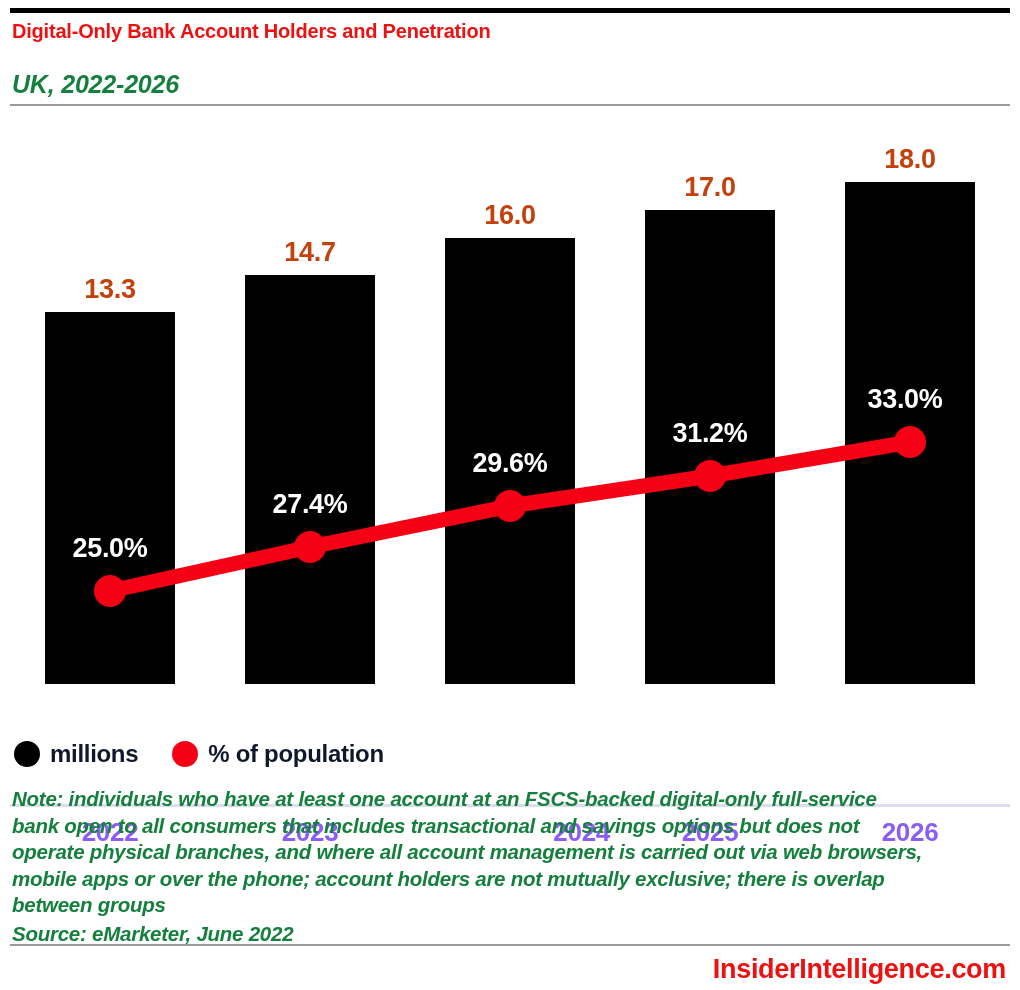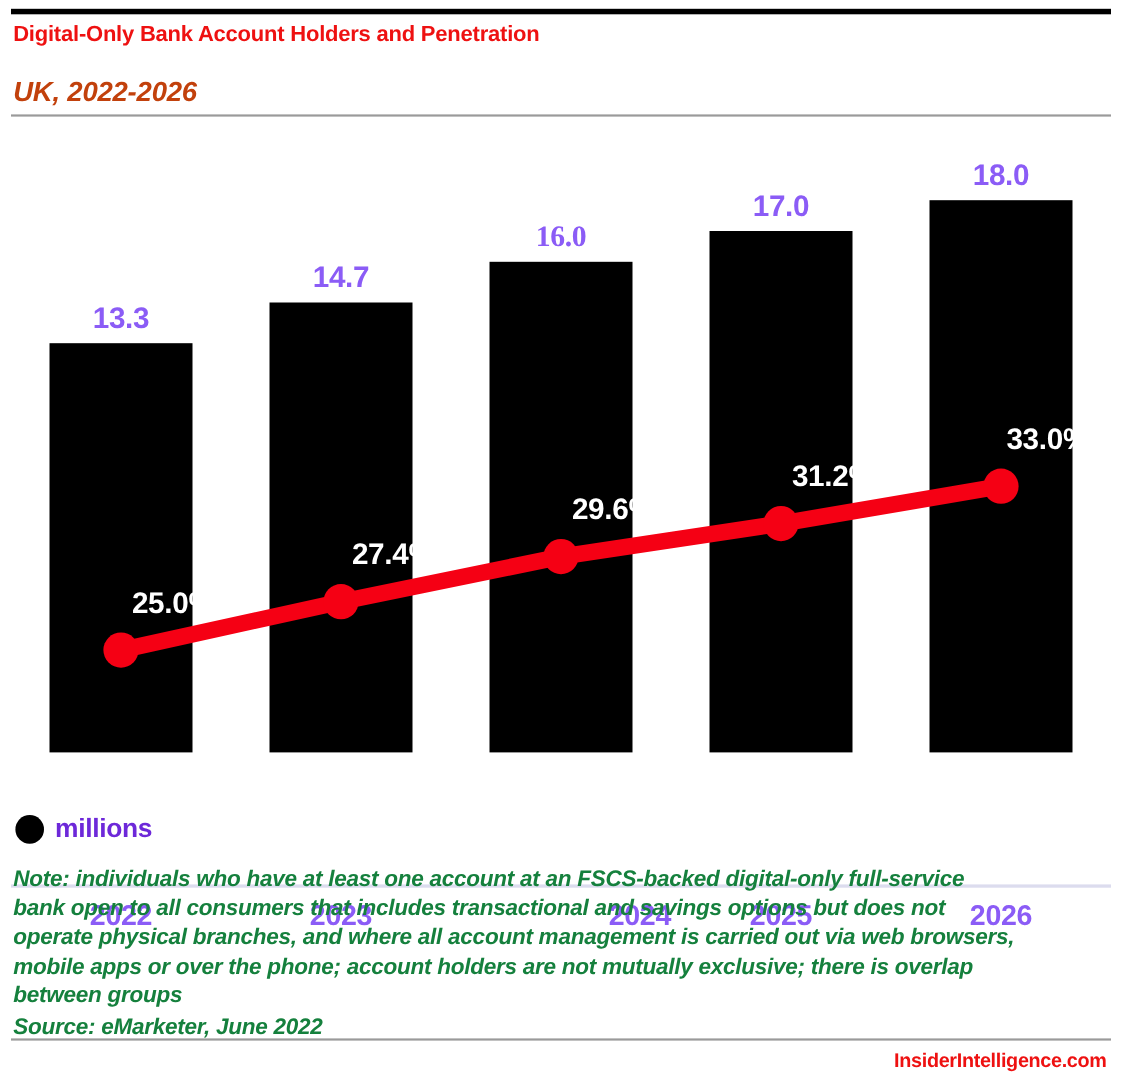--- a/index.html
+++ b/index.html
@@ -39,21 +39,21 @@
     letter-spacing: -0.2px;
     white-space: nowrap;
   }
   .chart-subtitle {
     position: absolute;
     left: 12px; top: 70px;
     width: 990px;
     font-size: 25px;
     font-style: italic;
     font-weight: bold;
-    color: #c2410c;
+    color: #15803d;
     letter-spacing: -0.2px;
     white-space: nowrap;
   }
   .header-rule {
     position: absolute;
     left: 10px; top: 104px;
     width: 1000px; height: 2px;
     background: #9a9a9a;
   }
 
@@ -68,42 +68,42 @@
     position: absolute;
     width: 130px;
     background: #000000;
   }
   .bar-label {
     position: absolute;
     width: 130px;
     text-align: center;
     font-size: 27px;
     font-weight: bold;
-    color: #8b5cf6;
+    color: #c2410c;
     letter-spacing: -0.3px;
   }
 
   .axis-line {
     position: absolute;
     left: 10px; top: 684px;
     width: 1000px; height: 3px;
     background: #dcdcee;
   }
 
   
   .series-svg {
     position: absolute;
     left: 0; top: 0;
     width: 1020px; height: 700px;
     pointer-events: none;
   }
   .pct-label {
     position: absolute;
     width: 170px;
-    text-align: right;
+    text-align: center;
     font-size: 27px;
     font-weight: bold;
     color: #ffffff;
     letter-spacing: -0.3px;
   }
 
   
   .xtick {
     position: absolute;
     top: 697px;
@@ -129,21 +129,21 @@
     gap: 10px;
   }
   .legend-swatch {
     width: 26px; height: 26px;
     border-radius: 50%;
     display: block;
   }
   .legend-text {
     font-size: 24px;
     font-weight: bold;
-    color: #6d28d9;
+    color: #0f172a;
     letter-spacing: -0.3px;
     white-space: nowrap;
   }
 
   
   .notes {
     position: absolute;
     left: 12px; top: 786px;
     width: 990px;
   }
@@ -161,21 +161,21 @@
 
   .footer-rule {
     position: absolute;
     left: 10px; top: 944px;
     width: 1000px; height: 2px;
     background: #9a9a9a;
   }
   .footer-brand {
     position: absolute;
     right: 14px; top: 954px;
-    font-size: 18px;
+    font-size: 27px;
     font-weight: bold;
     color: #ee1111;
     letter-spacing: -0.3px;
     white-space: nowrap;
   }
 </style>
 </head>
 <body>
 
 <div class="page">
@@ -193,21 +193,21 @@
     <div id="bars-layer">
         <div class="bar" style="left: 45px; top: 192px; height: 372px; background: rgb(0, 0, 0);"></div>
         <div class="bar" style="left: 245px; top: 155px; height: 409px; background: rgb(0, 0, 0);"></div>
         <div class="bar" style="left: 445px; top: 118px; height: 446px; background: rgb(0, 0, 0);"></div>
         <div class="bar" style="left: 645px; top: 90px; height: 474px; background: rgb(0, 0, 0);"></div>
         <div class="bar" style="left: 845px; top: 62px; height: 502px; background: rgb(0, 0, 0);"></div>
       </div>
     <div id="bar-labels-layer">
         <div class="bar-label" style="left: 45px; top: 154px;">13.3</div>
         <div class="bar-label" style="left: 245px; top: 117px;">14.7</div>
-        <div class="bar-label" style="left: 445px; top: 80px; font-family: Liberation Serif, serif;">16.0</div>
+        <div class="bar-label" style="left: 445px; top: 80px;">16.0</div>
         <div class="bar-label" style="left: 645px; top: 52px;">17.0</div>
         <div class="bar-label" style="left: 845px; top: 24px;">18.0</div>
       </div>
 
     <svg class="series-svg" viewBox="0 0 1020 700" preserveAspectRatio="none">
       <polyline id="series-line" fill="none" stroke="#f50014" stroke-width="15" stroke-linecap="round" stroke-linejoin="round" points="110,471 310,427 510,386 710,356 910,322"></polyline>
       <g id="series-markers">
           <circle cx="110" cy="471" r="16" fill="#f50014"></circle>
           <circle cx="310" cy="427" r="16" fill="#f50014"></circle>
           <circle cx="510" cy="386" r="16" fill="#f50014"></circle>
@@ -233,20 +233,24 @@
         <div class="xtick" style="left: 610px;">2025</div>
         <div class="xtick" style="left: 810px;">2026</div>
       </div>
   </div>
 
   <div class="legend" id="legend">
       <div class="legend-item">
         <span class="legend-swatch" style="background: rgb(0, 0, 0);"></span>
         <span class="legend-text">millions</span>
       </div>
+      <div class="legend-item">
+        <span class="legend-swatch" style="background: rgb(245, 0, 20);"></span>
+        <span class="legend-text">% of population</span>
+      </div>
     </div>
 
   <div class="notes">
     <div id="note-lines">
         <div class="note-line">Note: individuals who have at least one account at an FSCS-backed digital-only full-service</div>
         <div class="note-line">bank open to all consumers that includes transactional and savings options but does not</div>
         <div class="note-line">operate physical branches, and where all account management is carried out via web browsers,</div>
         <div class="note-line">mobile apps or over the phone; account holders are not mutually exclusive; there is overlap</div>
         <div class="note-line">between groups</div>
       </div>

